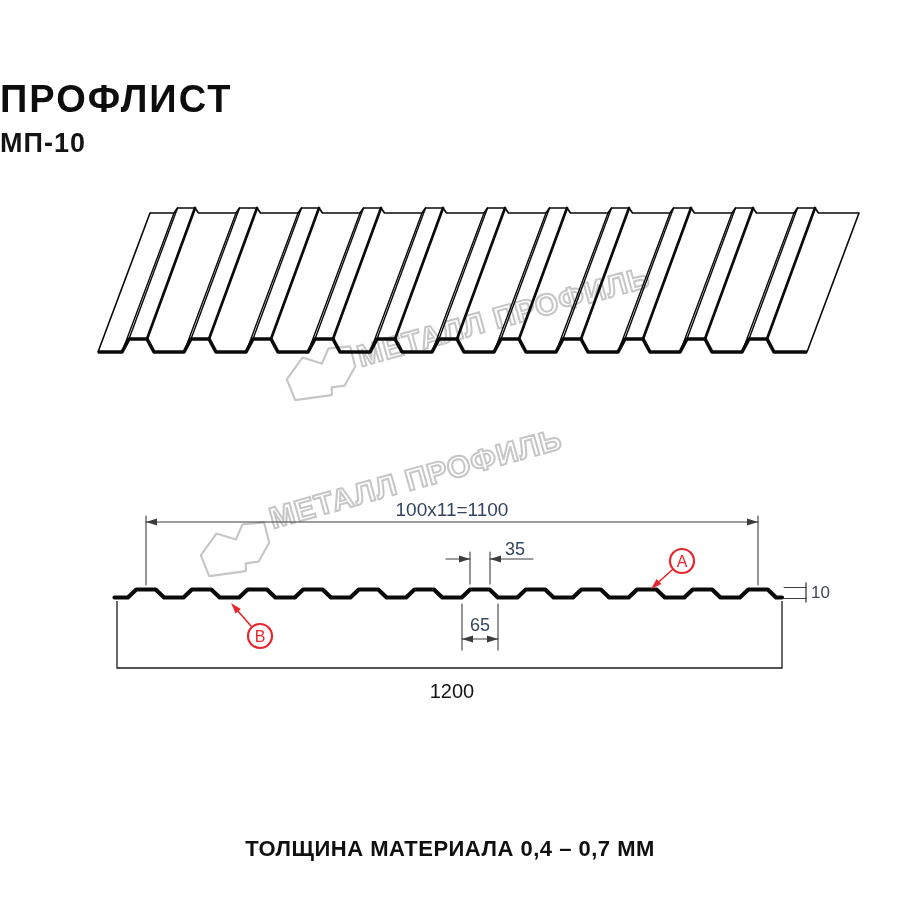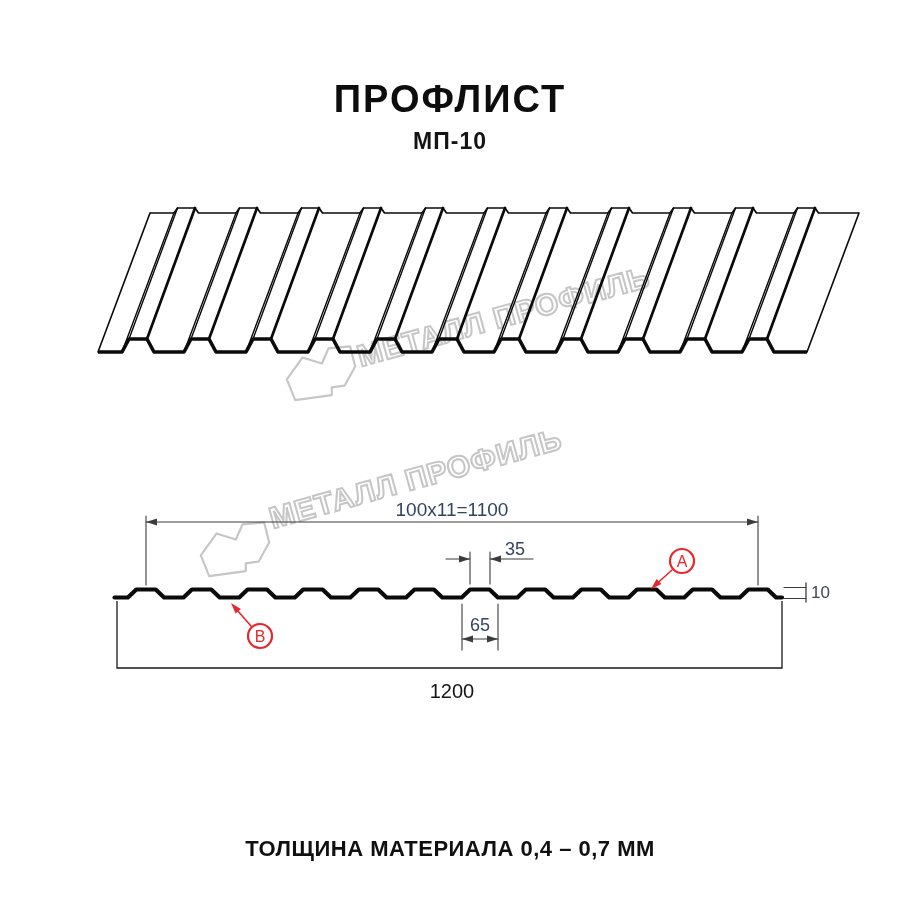--- a/index.html
+++ b/index.html
@@ -1,21 +1,21 @@
 <!DOCTYPE html>
 <html><head>
 <meta charset="utf-8">
 <style>
   html,body{margin:0;padding:0;background:#fff;}
   .page{position:relative;width:900px;height:900px;background:#ffffff;overflow:hidden;
         font-family:"Liberation Sans","DejaVu Sans",sans-serif;}
-  .title{position:absolute;top:78px;left:0;width:900px;text-align:center;
+  .title{position:absolute;top:78px;left:0;width:900px;
          font-size:38px;font-weight:800;letter-spacing:2px;color:#0d0d0d;}
-  .subtitle{position:absolute;top:128px;left:0;width:900px;text-align:center;
-         font-size:23px;font-weight:600;letter-spacing:1px;color:#141414;}
+  .subtitle{position:absolute;top:128px;left:0;width:900px;
+         font-size:27px;font-weight:600;letter-spacing:1px;color:#141414;}
   .caption{position:absolute;top:800px;left:0;width:900px;text-align:center;
          font-size:22px;font-weight:600;letter-spacing:0.5px;color:#101010;margin-top:36px;}
   .wm{position:absolute;z-index:1;white-space:nowrap;
       font-size:30px;font-weight:800;letter-spacing:1px;color:#cccccc;
       transform-origin:0 50%;}
   @supports (-webkit-text-stroke: 2px #c6c6c6){
     .wm{color:transparent;-webkit-text-stroke:2px #c6c6c6;}
   }
   .wm1{left:358px;top:340px;transform:rotate(-15.5deg);}
   .wm2{left:270px;top:502px;transform:rotate(-15.5deg);}

